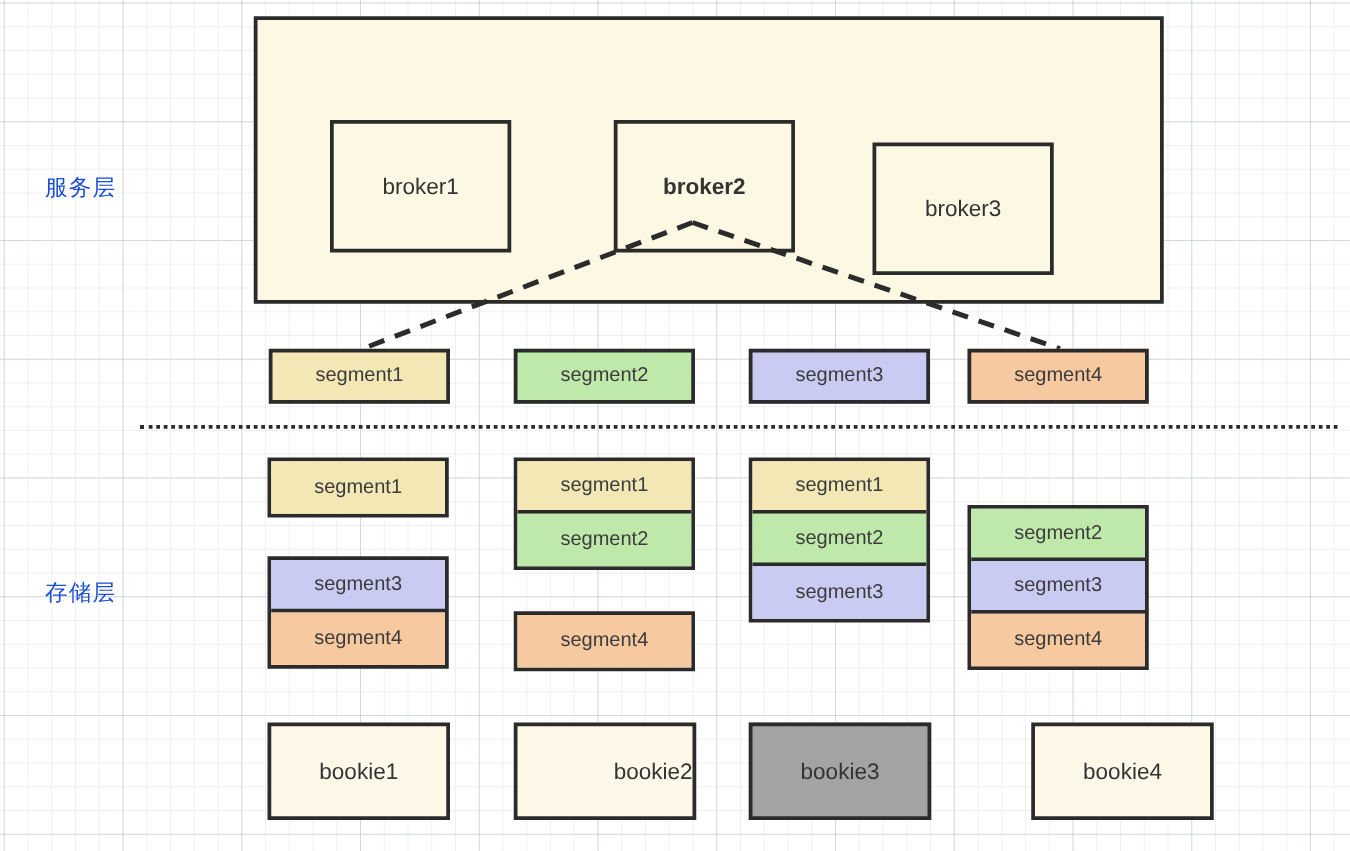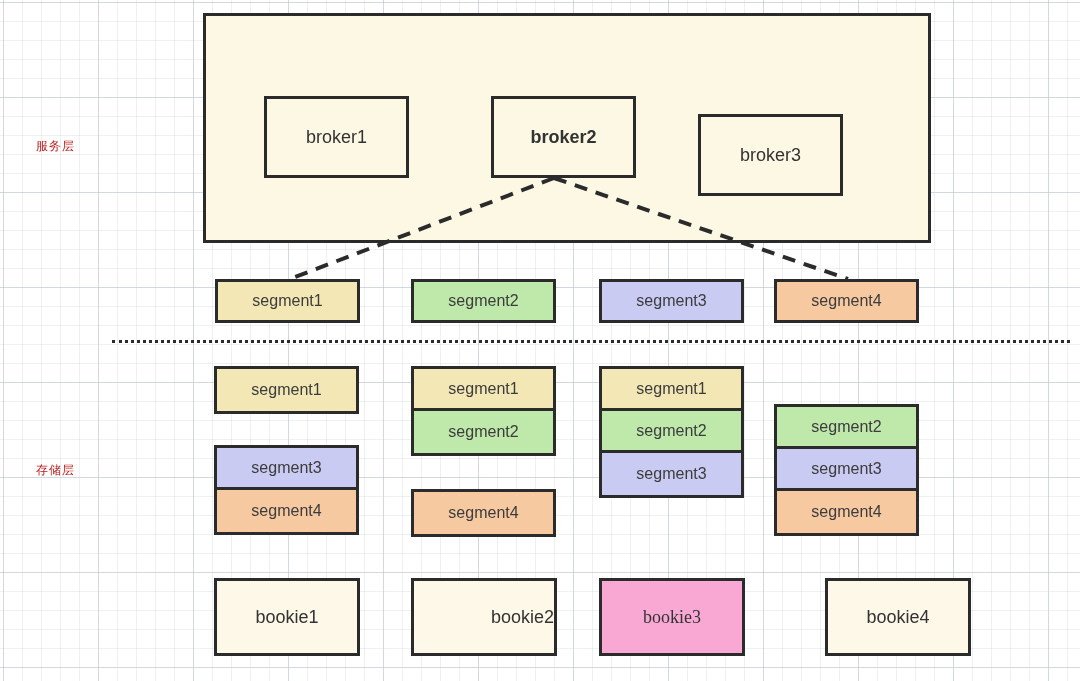--- a/index.html
+++ b/index.html
@@ -24,22 +24,22 @@
       linear-gradient(to right, rgba(200,205,215,0.30) 1px, transparent 1px),
       linear-gradient(to bottom, rgba(200,205,215,0.30) 1px, transparent 1px),
       linear-gradient(to right, rgba(185,192,205,0.55) 1px, transparent 1px),
       linear-gradient(to bottom, rgba(185,192,205,0.55) 1px, transparent 1px);
     background-size: 19px 19px, 19px 19px, 95px 95px, 95px 95px;
     background-position: 3px 2px, 3px 2px, 3px 2px, 3px 2px;
   }
 
   .layer-label {
     position: absolute;
-    font-size: 12px;
-    color: #b91c1c;
+    font-size: 18px;
+    color: #1d4ed8;
     letter-spacing: 1px;
     white-space: nowrap;
     font-family: "DejaVu Sans", "Liberation Sans", sans-serif;
   }
   #label-service { left: 36px; top: 138px; }
   #label-storage { left: 36px; top: 462px; }
 
   
   #service-container {
     position: absolute;
@@ -48,21 +48,21 @@
     width: 728px;
     height: 230px;
     background: #fdf8e3;
     border: 3px solid #2b2b2b;
   }
 
   .broker-box {
     position: absolute;
     top: 96px;
     width: 145px;
-    height: 82px;
+    height: 106px;
     background: #fdf8e3;
     border: 3px solid #2b2b2b;
     display: flex;
     align-items: center;
     justify-content: center;
     font-size: 18px;
     color: #333333;
   }
   #broker-1 { left: 264px; }
   #broker-2 { left: 491px; font-weight: bold; }
@@ -237,18 +237,18 @@
     <span>segment4</span>
   </div>
 </div>
 
 <div class="bookie-box" id="bookie-1" style="background: rgb(253, 248, 232);">
   <span>bookie1</span>
 </div>
 <div class="bookie-box" id="bookie-2" style="background: rgb(253, 248, 232);">
   <span>bookie2</span>
 </div>
-<div class="bookie-box" id="bookie-3" style="background: #f9a8d4; font-family: Liberation Serif, serif;">
+<div class="bookie-box" id="bookie-3" style="background: #a3a3a3;">
   <span>bookie3</span>
 </div>
 <div class="bookie-box" id="bookie-4" style="background: rgb(253, 248, 232);">
   <span>bookie4</span>
 </div>
 
 </body></html>

